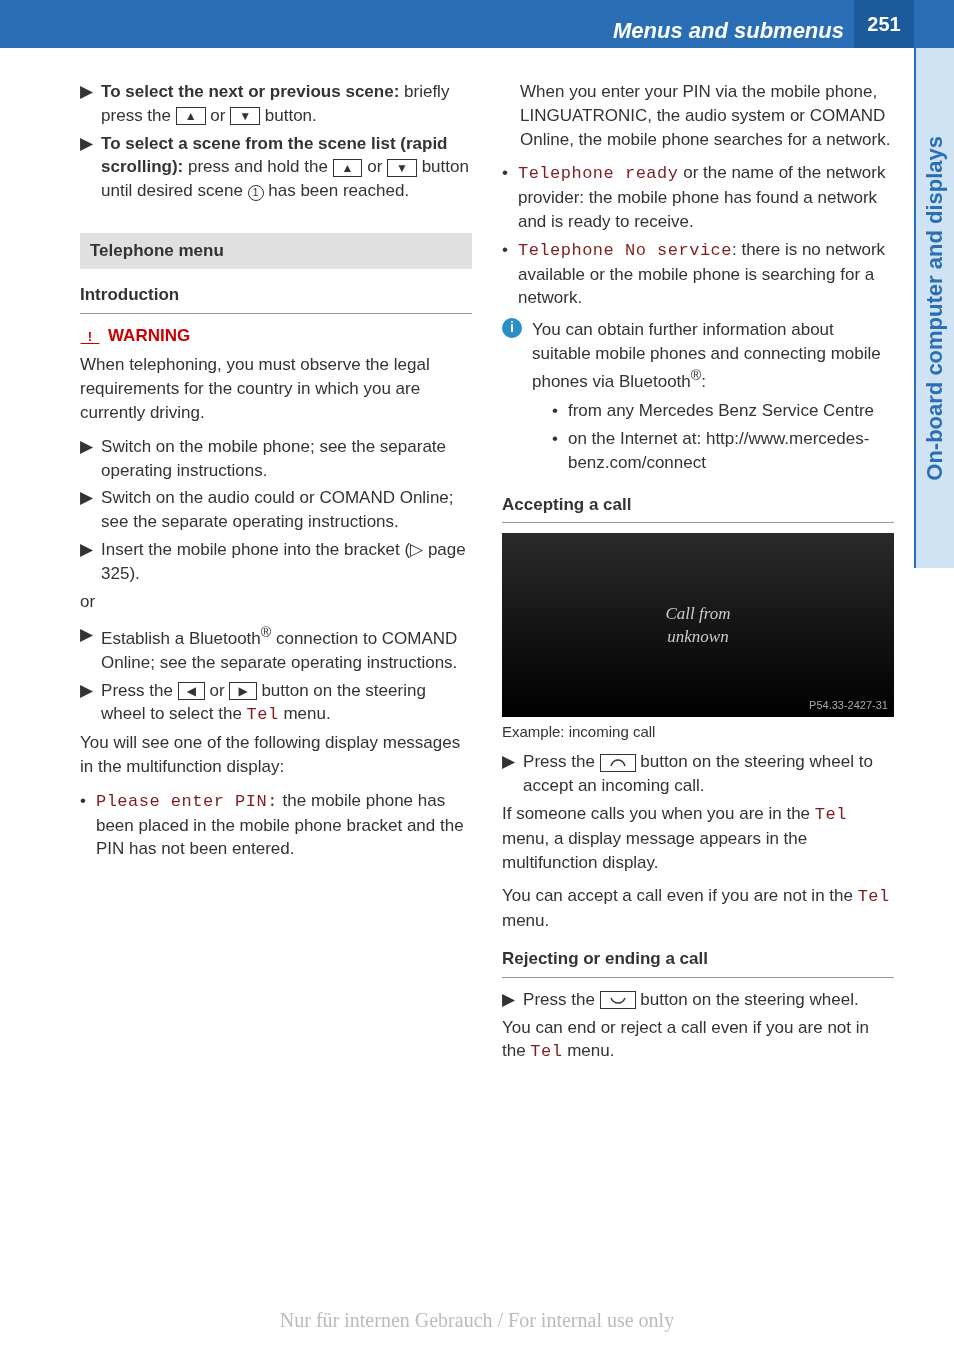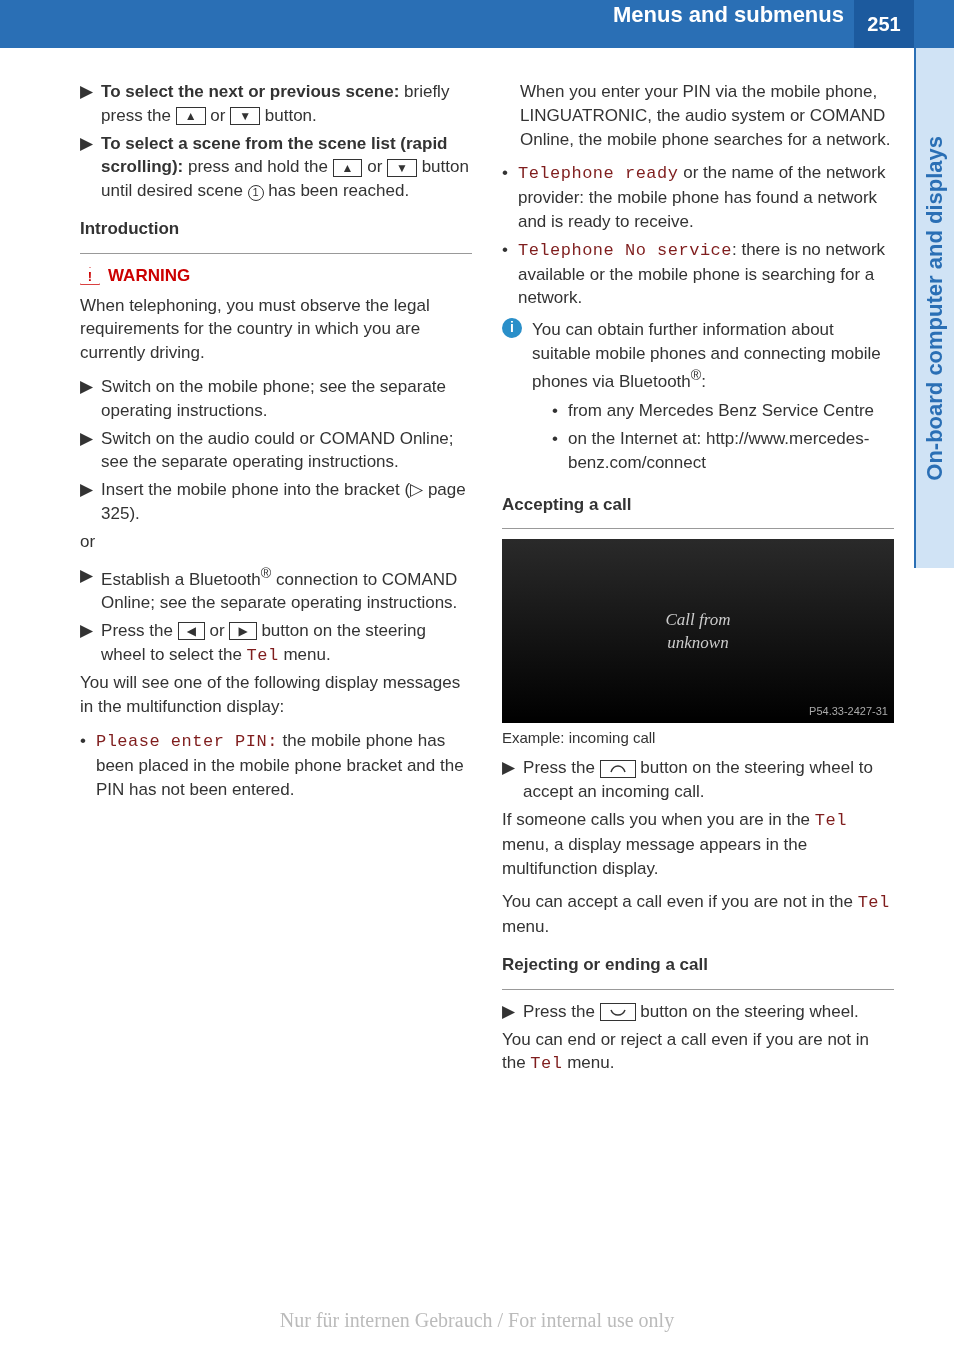--- a/index.html
+++ b/index.html
@@ -15,24 +15,25 @@
   }
   .blue-bar {
     position: absolute;
     top: 0; left: 0; right: 0;
     height: 48px;
     background: #2a6fb5;
   }
   .header-title {
     position: absolute;
     right: 110px;
-    top: 0;
+    top: 16px;
     color: #fff;
     font-weight: bold;
     font-size: 22px;
+    font-style: italic;
   }
   .page-number-box {
     position: absolute;
     right: 40px;
     top: 0;
     width: 60px;
     height: 48px;
     background: #1c5a9e;
     color: #fff;
     font-weight: bold;
@@ -103,21 +104,21 @@
   .section-bar {
     background: #e0e0e0;
     padding: 6px 10px;
     font-weight: bold;
     margin-top: 30px;
     margin-bottom: 12px;
   }
   .subheading {
     font-weight: bold;
     border-bottom: 1px solid #999;
-    padding-bottom: 12px;
+    padding-bottom: 6px;
     margin-top: 14px;
     margin-bottom: 10px;
   }
   .warning-header {
     color: #c00;
     font-weight: bold;
     display: flex;
     align-items: center;
     gap: 8px;
     margin-top: 6px;
@@ -215,20 +216,21 @@
       </div>
     </div>
 
     <div class="instr">
       <span class="marker">▶</span>
       <div>
         <span class="bold">To select a scene from the scene list (rapid scrolling):</span><span> press and hold the </span><span class="btn-box">▲</span><span> or </span><span class="btn-box">▼</span><span> button until desired scene </span><span class="circle-num">1</span><span> has been reached.</span>
       </div>
     </div>
 
+    <div class="section-bar">Telephone menu</div>
     <div class="subheading">Introduction</div>
 
     <div class="warning-header">
       <span class="warn-icon">!</span>
       <span>WARNING</span>
     </div>
 
     <p>When telephoning, you must observe the legal requirements for the country in which you are currently driving.</p>
 
     <div class="instr">

